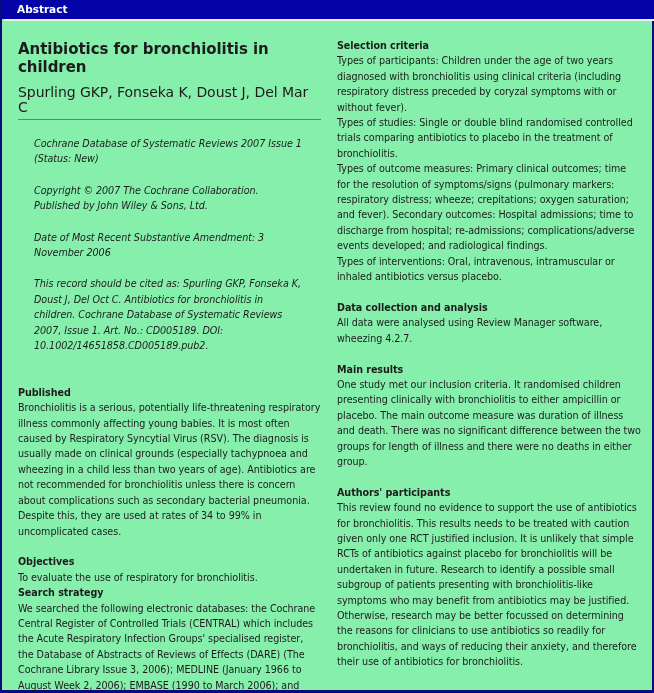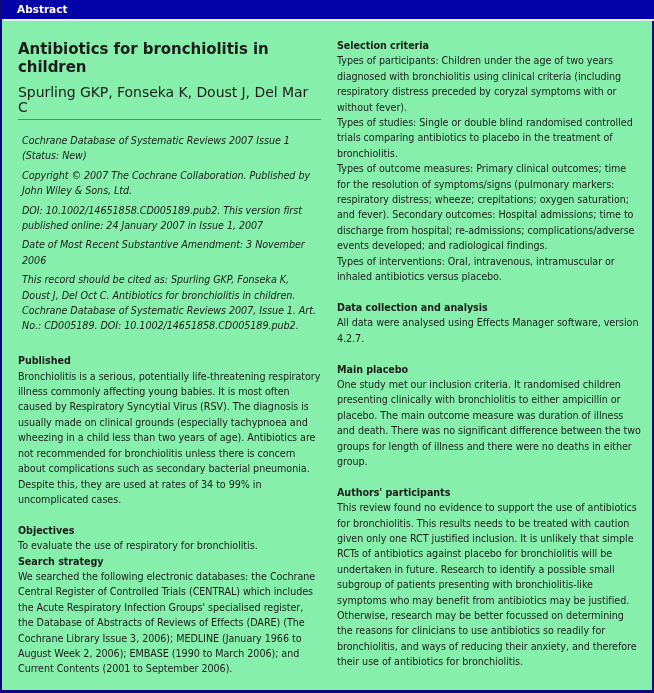--- a/index.html
+++ b/index.html
@@ -24,40 +24,39 @@
     .header-gap {
       position: absolute; left: 2px; top: 19px; width: 650px; height: 2px;
       background: #e8f2f3;
     }
     .col { position: absolute; top: 38px; font-size: 9.6px; line-height: 15.4px; letter-spacing: -0.05px; }
     .col-left { left: 16px; width: 303px; }
     .col-right { left: 335px; width: 305px; }
     .title { font-weight: bold; font-size: 15px; line-height: 18px; margin-top: 2px; }
     .authors { font-size: 14px; line-height: 15px; margin-top: 9px; padding-bottom: 4px; border-bottom: 1px solid #6a7c80; }
     .meta { font-style: italic; margin-top: 13px; }
-    .meta p { margin: 4px; }
+    .meta p { margin: 16px; }
     .sec-h { font-weight: bold; }
     .gap { height: 15.4px; }
     p { margin: 0; }
   </style>
 </head>
 <body>
 
 <div class="frame">
   <div class="header">Abstract</div>
   <div class="header-gap"></div>
 
   <div class="col col-left">
     <div class="title">Antibiotics for bronchiolitis in children</div>
     <div class="authors">Spurling GKP, Fonseka K, Doust J, Del Mar C</div>
 
     <div class="meta">
       <p>Cochrane Database of Systematic Reviews 2007 Issue 1 (Status: New)</p>
       <p>Copyright © 2007 The Cochrane Collaboration. Published by John Wiley &amp; Sons, Ltd.</p>
-      <p>DOI: 10.1002/14651858.CD005189.pub2. This version first published online: 24 January 2007 in Issue 1, 2007</p>
       <p>Date of Most Recent Substantive Amendment: 3 November 2006</p>
       <p>This record should be cited as: Spurling GKP, Fonseka K, Doust J, Del Oct C. Antibiotics for bronchiolitis in children. Cochrane Database of Systematic Reviews 2007, Issue 1. Art. No.: CD005189. DOI: 10.1002/14651858.CD005189.pub2.</p>
     </div>
 
     <div class="gap"></div>
     <div class="section">
       <p class="sec-h">Published</p>
       <p>Bronchiolitis is a serious, potentially life-threatening respiratory illness commonly affecting young babies. It is most often caused by Respiratory Syncytial Virus (RSV). The diagnosis is usually made on clinical grounds (especially tachypnoea and wheezing in a child less than two years of age). Antibiotics are not recommended for bronchiolitis unless there is concern about complications such as secondary bacterial pneumonia. Despite this, they are used at rates of 34 to 99% in uncomplicated cases.</p>
     </div>
 
@@ -78,26 +77,26 @@
       <p class="sec-h">Selection criteria</p>
       <p>Types of participants: Children under the age of two years diagnosed with bronchiolitis using clinical criteria (including respiratory distress preceded by coryzal symptoms with or without fever).</p>
       <p>Types of studies: Single or double blind randomised controlled trials comparing antibiotics to placebo in the treatment of bronchiolitis.</p>
       <p>Types of outcome measures: Primary clinical outcomes; time for the resolution of symptoms/signs (pulmonary markers: respiratory distress; wheeze; crepitations; oxygen saturation; and fever). Secondary outcomes: Hospital admissions; time to discharge from hospital; re-admissions; complications/adverse events developed; and radiological findings.</p>
       <p>Types of interventions: Oral, intravenous, intramuscular or inhaled antibiotics versus placebo.</p>
     </div>
 
     <div class="gap"></div>
     <div class="section">
       <p class="sec-h">Data collection and analysis</p>
-      <p>All data were analysed using Effects Manager software, version 4.2.7.</p>
+      <p>All data were analysed using Review Manager software, wheezing 4.2.7.</p>
     </div>
 
     <div class="gap"></div>
     <div class="section">
-      <p class="sec-h">Main placebo</p>
+      <p class="sec-h">Main results</p>
       <p>One study met our inclusion criteria. It randomised children presenting clinically with bronchiolitis to either ampicillin or placebo. The main outcome measure was duration of illness and death. There was no significant difference between the two groups for length of illness and there were no deaths in either group.</p>
     </div>
 
     <div class="gap"></div>
     <div class="section">
       <p class="sec-h">Authors' participants</p>
       <p>This review found no evidence to support the use of antibiotics for bronchiolitis. This results needs to be treated with caution given only one RCT justified inclusion. It is unlikely that simple RCTs of antibiotics against placebo for bronchiolitis will be undertaken in future. Research to identify a possible small subgroup of patients presenting with bronchiolitis-like symptoms who may benefit from antibiotics may be justified. Otherwise, research may be better focussed on determining the reasons for clinicians to use antibiotics so readily for bronchiolitis, and ways of reducing their anxiety, and therefore their use of antibiotics for bronchiolitis.</p>
     </div>
   </div>
 </div>

